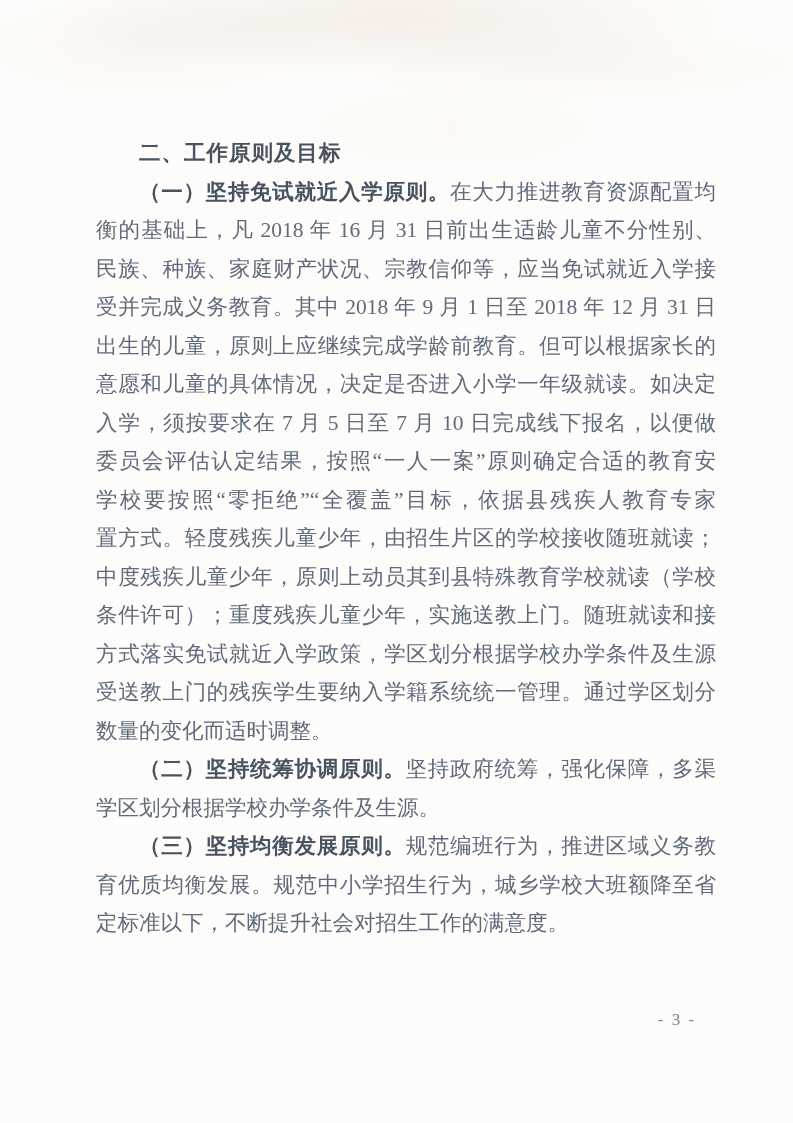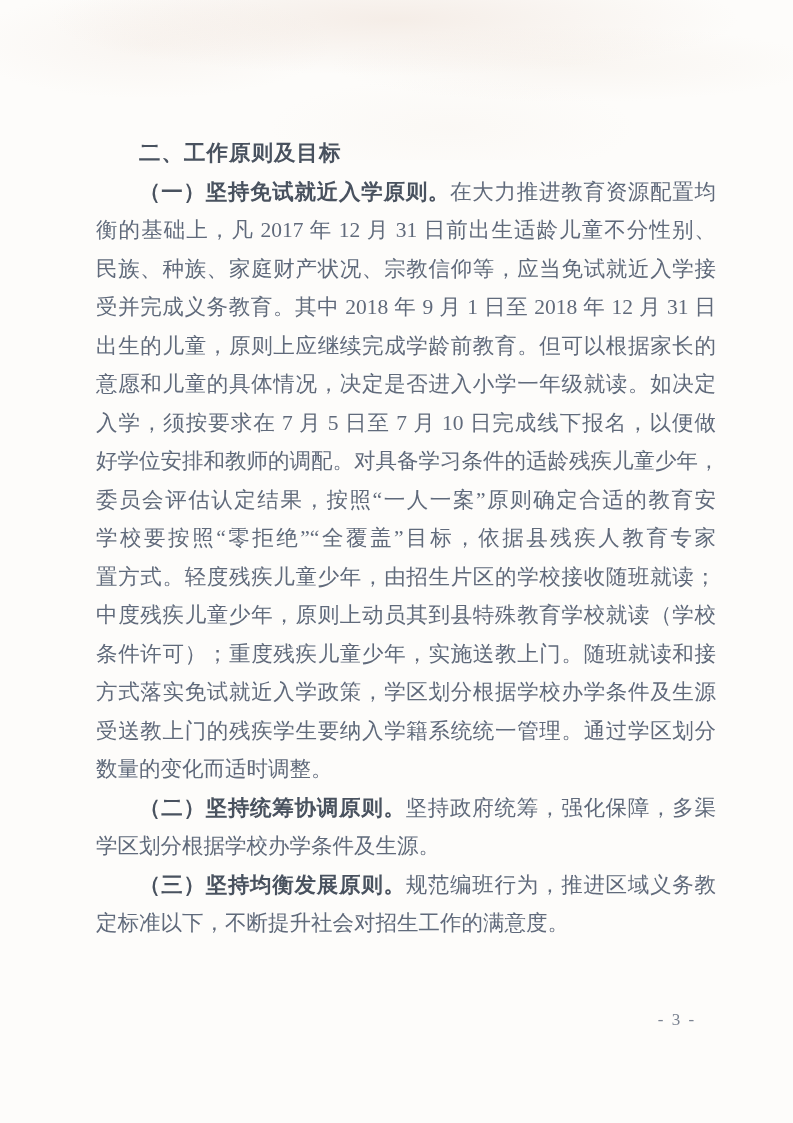--- a/index.html
+++ b/index.html
@@ -81,42 +81,42 @@
 
 <div class="page">
 
   <div class="scan-artifact-top"></div>
 
   <div class="content">
     <div class="heading-line">二、工作原则及目标</div>
     <div>
         <div>
           <div class="line first"><span class="seg bold">（一）坚持免试就近入学原则。</span><span class="seg">在大力推进教育资源配置均</span></div>
-          <div class="line"><span class="seg">衡的基础上，凡 2017 年 12 月 31 日前出生适龄儿童不分性别、</span></div>
+          <div class="line"><span class="seg">衡的基础上，凡 2018 年 16 月 31 日前出生适龄儿童不分性别、</span></div>
           <div class="line"><span class="seg">民族、种族、家庭财产状况、宗教信仰等，应当免试就近入学接</span></div>
           <div class="line"><span class="seg">受并完成义务教育。其中 2018 年 9 月 1 日至 2018 年 12 月 31 日</span></div>
           <div class="line"><span class="seg">出生的儿童，原则上应继续完成学龄前教育。但可以根据家长的</span></div>
           <div class="line"><span class="seg">意愿和儿童的具体情况，决定是否进入小学一年级就读。如决定</span></div>
           <div class="line"><span class="seg">入学，须按要求在 7 月 5 日至 7 月 10 日完成线下报名，以便做</span></div>
-          <div class="line"><span class="seg">好学位安排和教师的调配。对具备学习条件的适龄残疾儿童少年，</span></div>
           <div class="line"><span class="seg">委员会评估认定结果，按照“一人一案”原则确定合适的教育安</span></div>
           <div class="line"><span class="seg">学校要按照“零拒绝”“全覆盖”目标，依据县残疾人教育专家</span></div>
           <div class="line"><span class="seg">置方式。轻度残疾儿童少年，由招生片区的学校接收随班就读；</span></div>
           <div class="line"><span class="seg">中度残疾儿童少年，原则上动员其到县特殊教育学校就读（学校</span></div>
           <div class="line"><span class="seg">条件许可）；重度残疾儿童少年，实施送教上门。随班就读和接</span></div>
           <div class="line"><span class="seg">方式落实免试就近入学政策，学区划分根据学校办学条件及生源</span></div>
           <div class="line"><span class="seg">受送教上门的残疾学生要纳入学籍系统统一管理。通过学区划分</span></div>
           <div class="line last"><span class="seg">数量的变化而适时调整。</span></div>
         </div>
         <div>
           <div class="line first"><span class="seg bold">（二）坚持统筹协调原则。</span><span class="seg">坚持政府统筹，强化保障，多渠</span></div>
           <div class="line last"><span class="seg">学区划分根据学校办学条件及生源。</span></div>
         </div>
         <div>
           <div class="line first"><span class="seg bold">（三）坚持均衡发展原则。</span><span class="seg">规范编班行为，推进区域义务教</span></div>
+          <div class="line"><span class="seg">育优质均衡发展。规范中小学招生行为，城乡学校大班额降至省</span></div>
           <div class="line last"><span class="seg">定标准以下，不断提升社会对招生工作的满意度。</span></div>
         </div>
       </div>
   </div>
 
   <div class="page-number">- 3 -</div>
 
 </div>
 
 </body></html>

